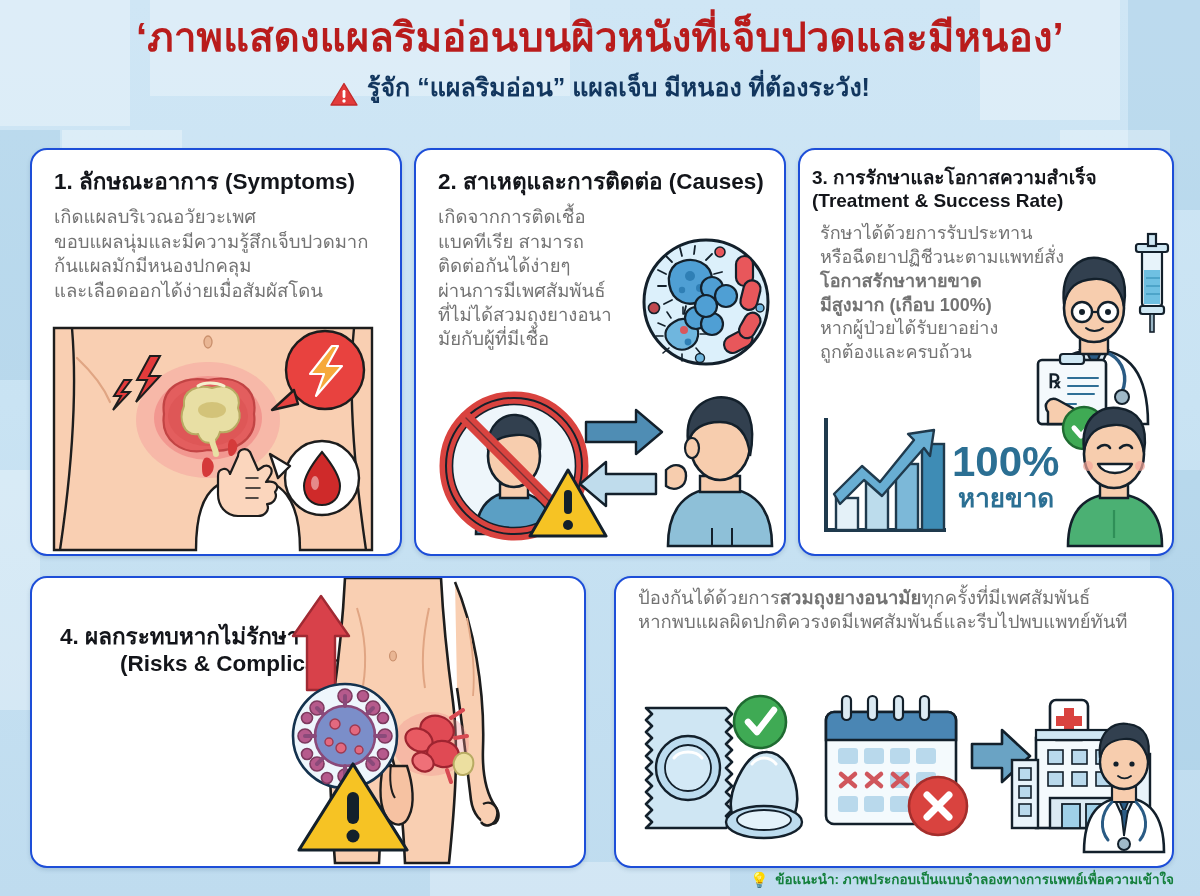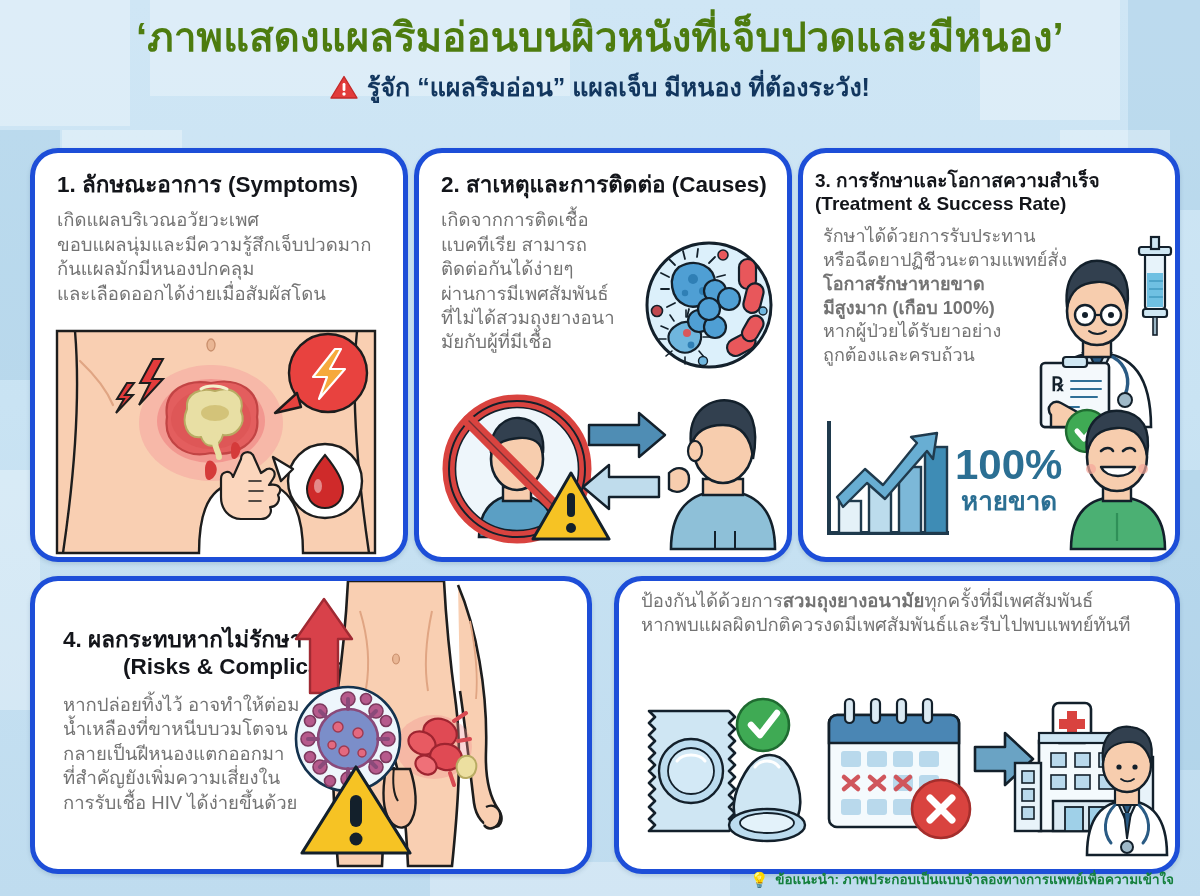--- a/index.html
+++ b/index.html
@@ -13,33 +13,33 @@
   
   #bg{position:absolute;inset:0;overflow:hidden;background:
       linear-gradient(180deg,#cfe6f5 0%, #c9e3f3 45%, #bfdcef 100%);}
   .bgblk{position:absolute;background:rgba(255,255,255,.30);}
   .bgblk.d{background:rgba(146,192,222,.30);}
   
   #page{position:relative;width:1200px;height:896px;}
   
   #header{position:absolute;left:0;top:14px;width:1200px;text-align:center;}
   #main-title{
-    font-size:40px;font-weight:700;color:#4d7c0f;letter-spacing:.2px;
+    font-size:40px;font-weight:700;color:#b91c1c;letter-spacing:.2px;
     line-height:1.18;white-space:nowrap;
   }
   #subtitle-row{
-    margin-top:6px;display:flex;align-items:center;justify-content:center;gap:9px;
+    margin-top:6px;display:flex;align-items:flex-end;justify-content:center;gap:9px;
   }
   #subtitle{font-size:25px;font-weight:700;color:#12365e;white-space:nowrap;}
   .warn-tri{width:28px;height:25px;position:relative;flex:0 0 auto;}
   .warn-tri svg{display:block;}
   
   .card{
-    position:absolute;background:#fff;border:5px solid #1d4ed8;
-    border-radius:28px;box-shadow:0 2px 4px rgba(40,80,110,.18);
+    position:absolute;background:#fff;border:2px solid #1d4ed8;
+    border-radius:17px;box-shadow:0 2px 4px rgba(40,80,110,.18);
     overflow:hidden;
   }
   .card-title{
     font-weight:700;color:#13151a;line-height:1.22;
   }
   .card-body{color:#737373;line-height:1.32;}
   .card-body b{font-weight:700;}
   
   #card1{left:30px;top:148px;width:368px;height:404px;}
   #card2{left:414px;top:148px;width:368px;height:404px;}
@@ -378,27 +378,20 @@
           <path d="M62 104 L62 132" stroke="#2f8f58" stroke-width="2.2"></path>
         </g>
       </svg>
     </div>
   </div>
 
   <div class="card" id="card4">
     <div class="card-title">
       <div>4. ผลกระทบหากไม่รักษา</div>
       <div class="t2">(Risks &amp; Complications)</div>
-    </div>
-    <div class="card-body">
-      <div>หากปล่อยทิ้งไว้ อาจทำให้ต่อม</div>
-      <div>น้ำเหลืองที่ขาหนีบบวมโตจน</div>
-      <div>กลายเป็นฝีหนองแตกออกมา</div>
-      <div>ที่สำคัญยังเพิ่มความเสี่ยงใน</div>
-      <div>การรับเชื้อ HIV ได้ง่ายขึ้นด้วย</div>
     </div>
 
     <div class="ill" style="left:255px;top:0px;width:295px;height:285px;">
       <svg width="295" height="285" viewBox="0 0 295 285">
 
         <path d="M58 0 C56 40 52 80 46 122 C40 170 44 230 48 285 H92 C94 240 96 200 104 176
                  C112 200 116 240 118 285 H162 C168 226 172 172 166 124 C160 80 156 40 154 0 Z" fill="#f9cfb2" stroke="#1d1d1d" stroke-width="2.6"></path>
 
         <path d="M168 4 C186 46 198 110 196 170 C195 198 200 216 208 228 C214 236 212 246 204 246
                  C194 246 186 236 184 222 C180 190 176 150 170 110" fill="#f9cfb2" stroke="#1d1d1d" stroke-width="2.6"></path>

